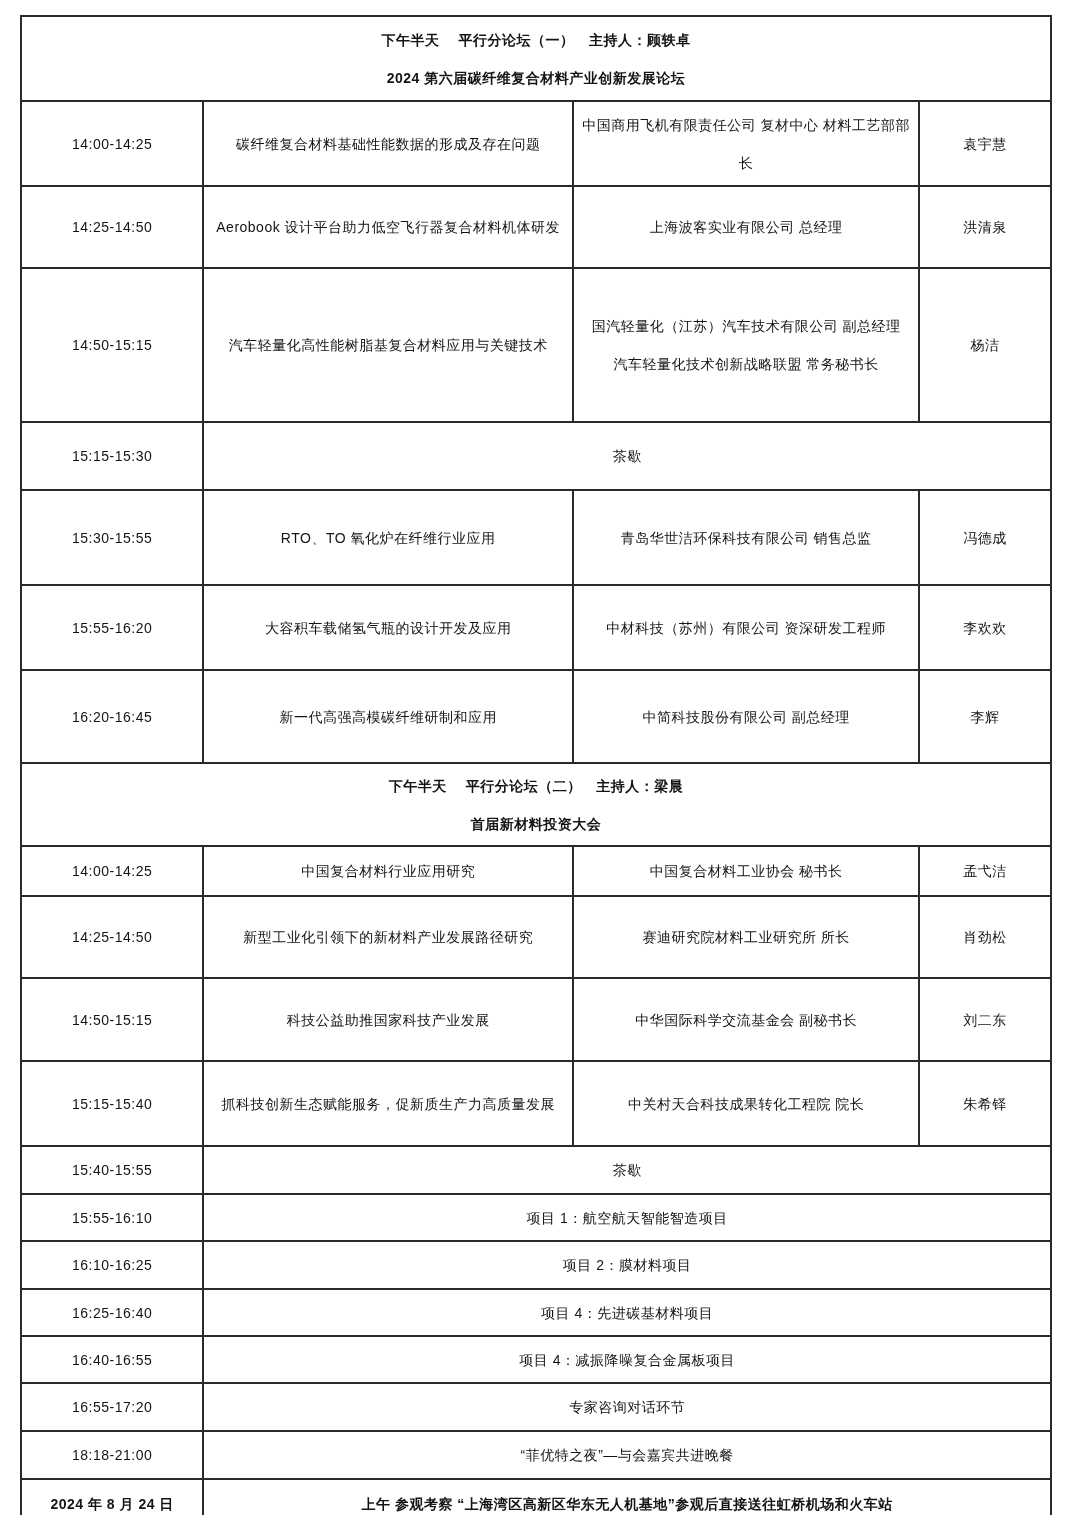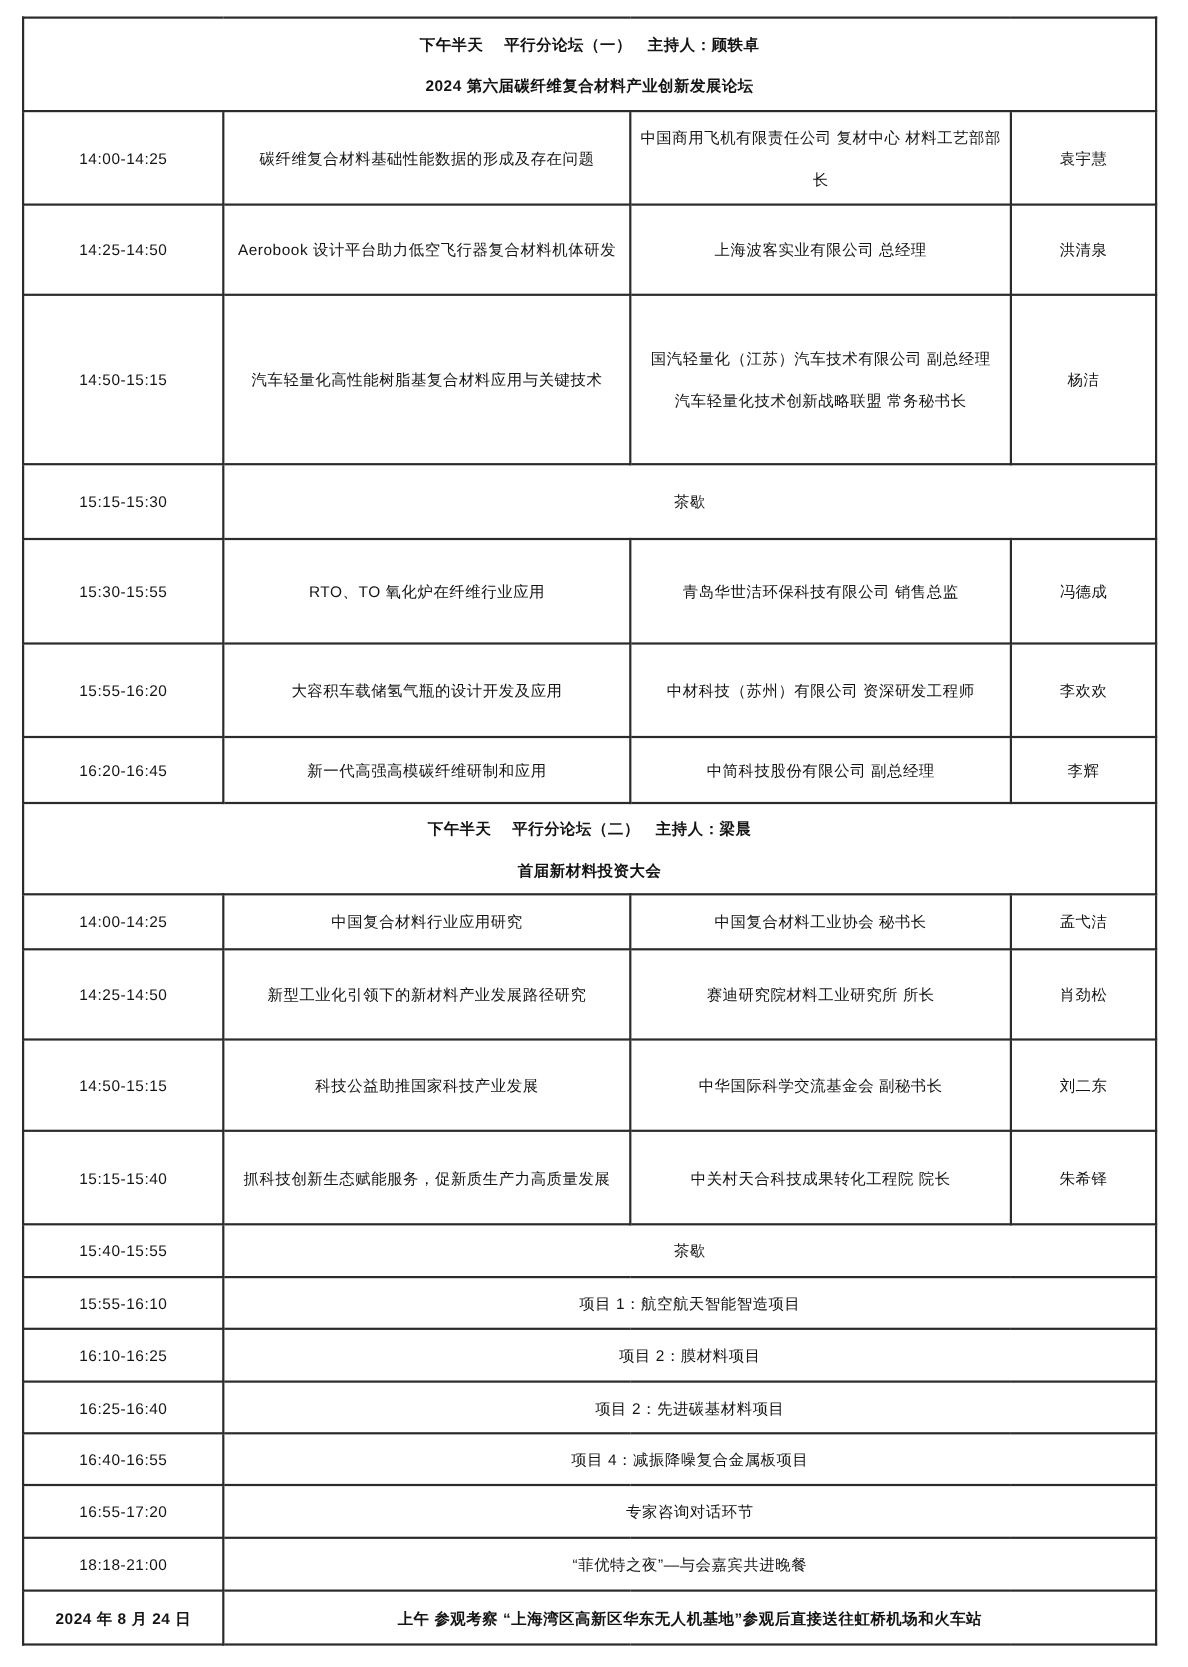--- a/index.html
+++ b/index.html
@@ -123,21 +123,21 @@
           <td class="speaker-cell">冯德成</td>
         </tr>
         <tr style="height: 85px;">
           <td class="time-cell">15:55-16:20</td>
           <td class="topic-cell">大容积车载储氢气瓶的设计开发及应用</td>
           <td class="org-cell">
             <div>中材科技（苏州）有限公司 资深研发工程师</div>
           </td>
           <td class="speaker-cell">李欢欢</td>
         </tr>
-        <tr style="height: 60px; margin-left: 24px;">
+        <tr style="height: 93px; margin-left: 24px;">
           <td class="time-cell">16:20-16:45</td>
           <td class="topic-cell">新一代高强高模碳纤维研制和应用</td>
           <td class="org-cell">
             <div>中简科技股份有限公司 副总经理</div>
           </td>
           <td class="speaker-cell">李辉</td>
         </tr>
         <tr style="height: 83px;">
           <td class="section-header-cell" colspan="4">
             <div>下午半天　 平行分论坛（二）　主持人：梁晨</div>
@@ -183,21 +183,21 @@
         <tr style="height: 47px; border-radius: 16px;">
           <td class="time-cell">15:55-16:10</td>
           <td class="merged-cell" colspan="3">项目 1：航空航天智能智造项目</td>
         </tr>
         <tr style="height: 48px;">
           <td class="time-cell">16:10-16:25</td>
           <td class="merged-cell" colspan="3">项目 2：膜材料项目</td>
         </tr>
         <tr style="height: 47px;">
           <td class="time-cell">16:25-16:40</td>
-          <td class="merged-cell" colspan="3">项目 2：先进碳基材料项目</td>
+          <td class="merged-cell" colspan="3">项目 4：先进碳基材料项目</td>
         </tr>
         <tr style="height: 47px;">
           <td class="time-cell">16:40-16:55</td>
           <td class="merged-cell" colspan="3">项目 4：减振降噪复合金属板项目</td>
         </tr>
         <tr style="height: 48px;">
           <td class="time-cell">16:55-17:20</td>
           <td class="merged-cell" colspan="3">专家咨询对话环节</td>
         </tr>
         <tr style="height: 48px;">

